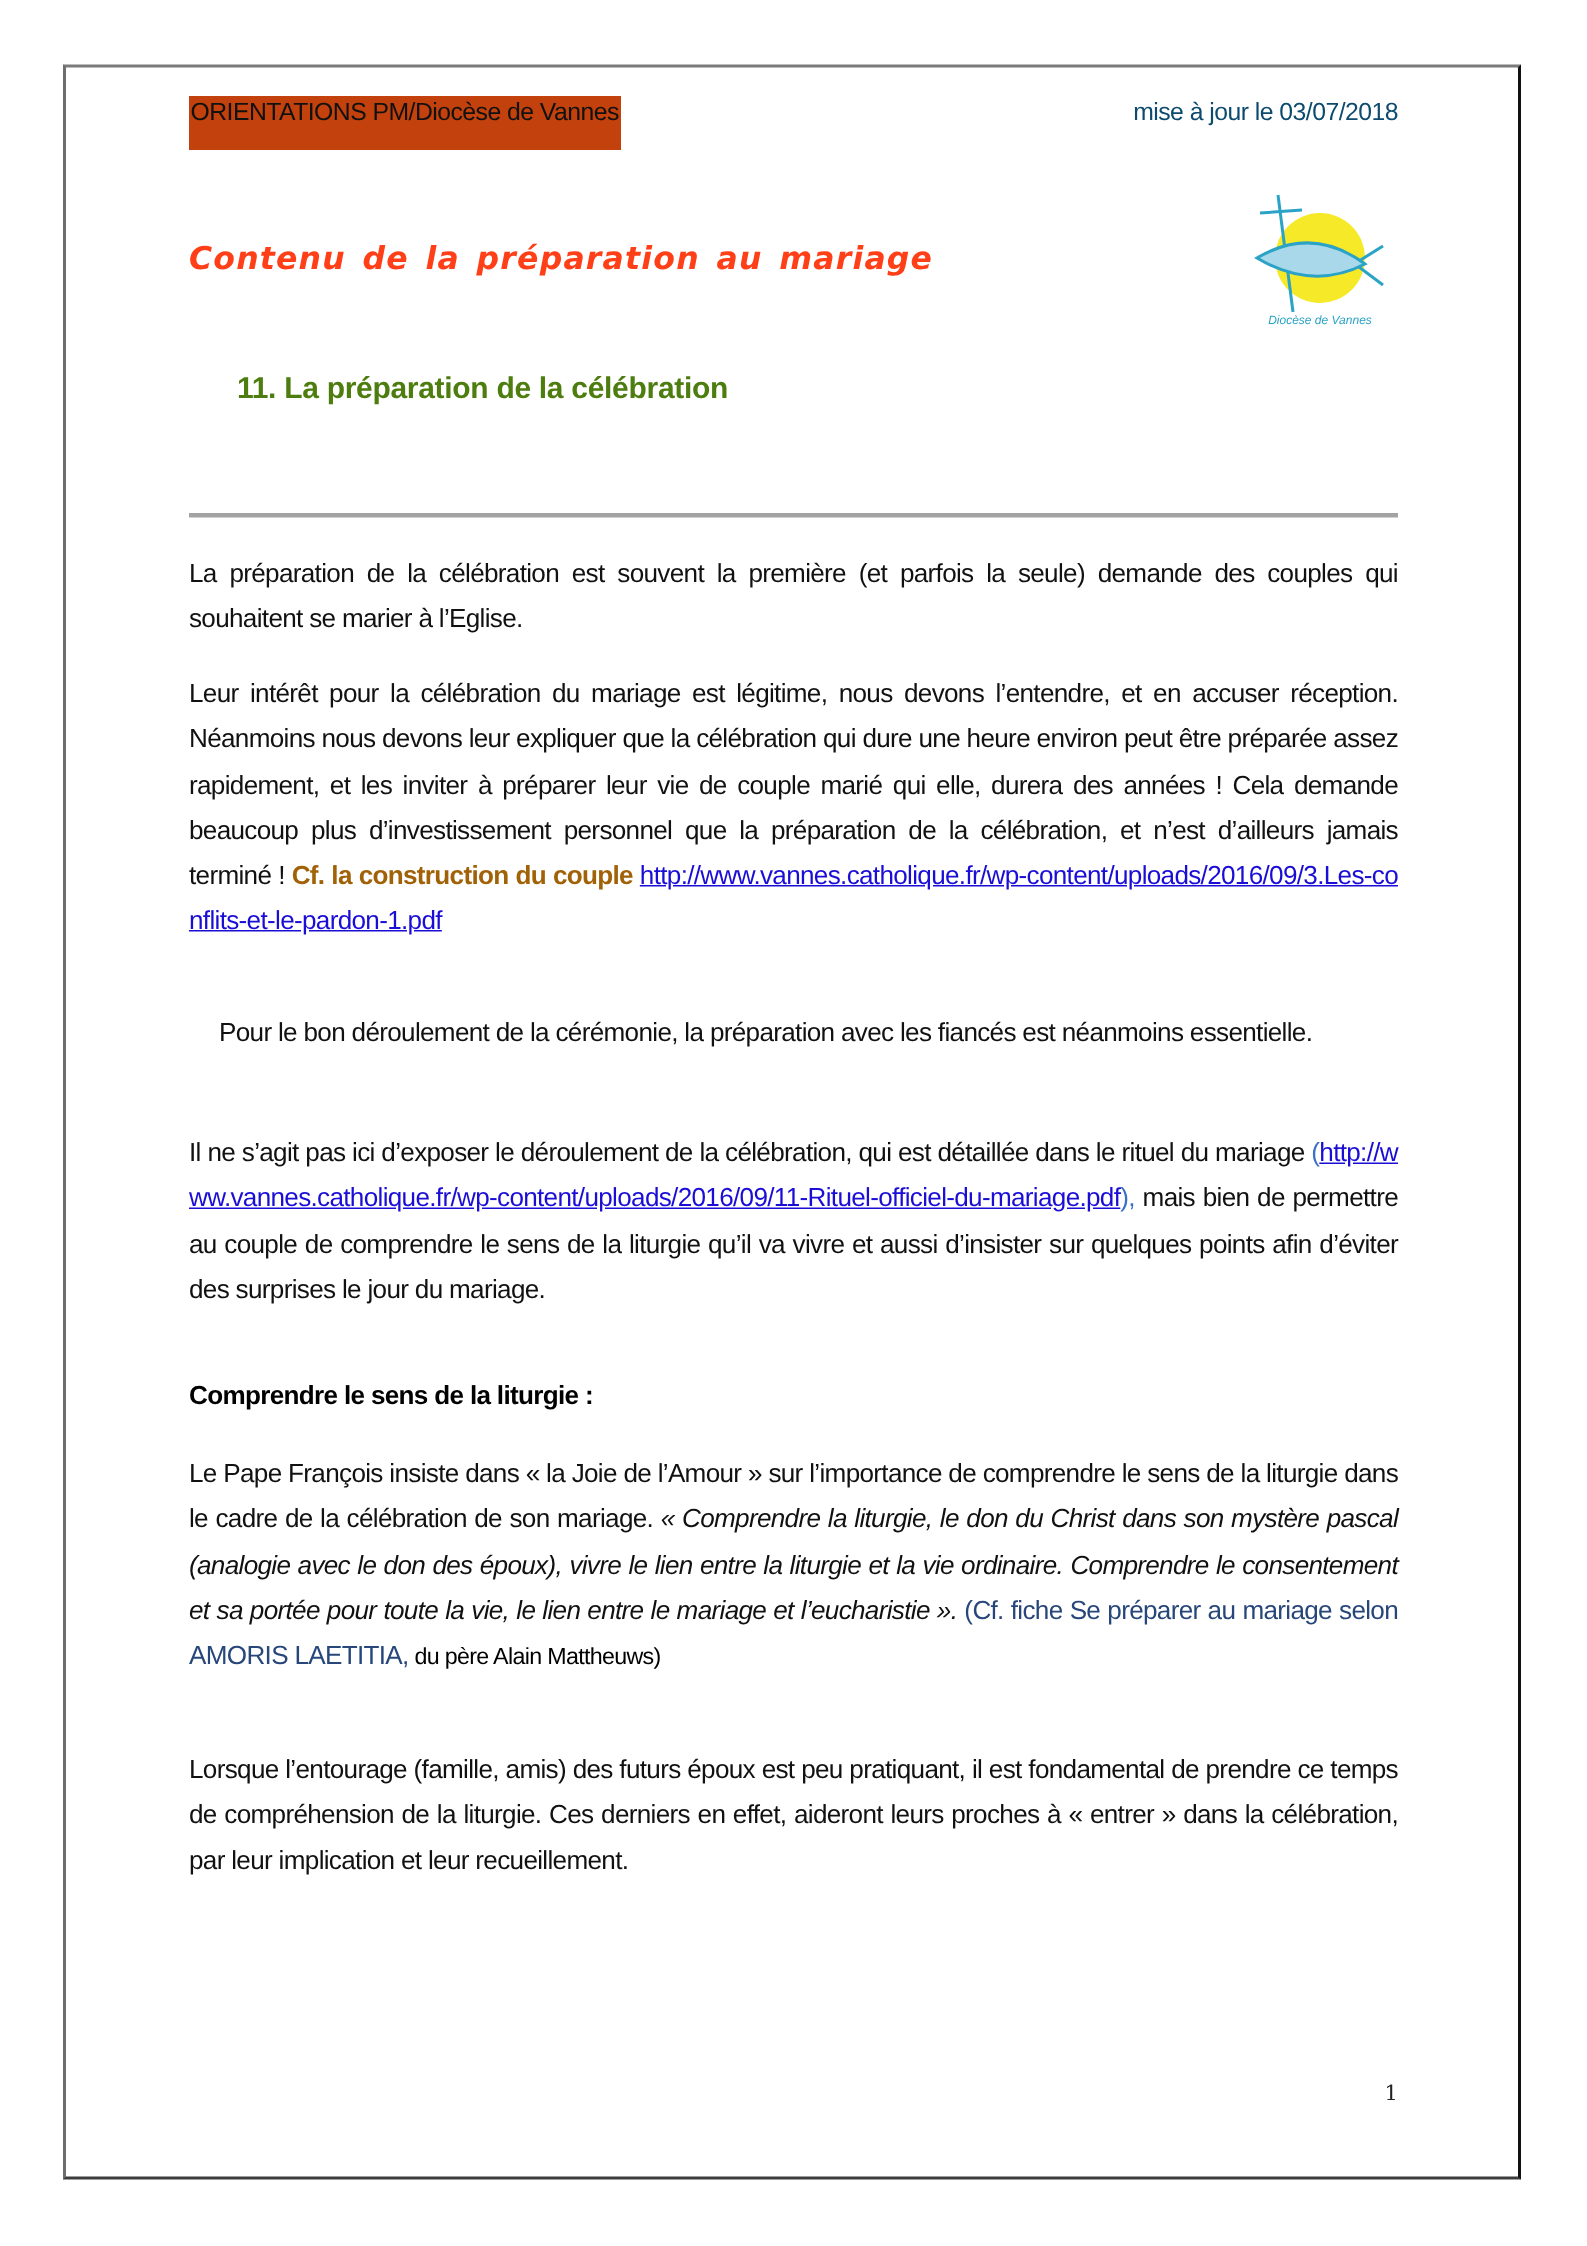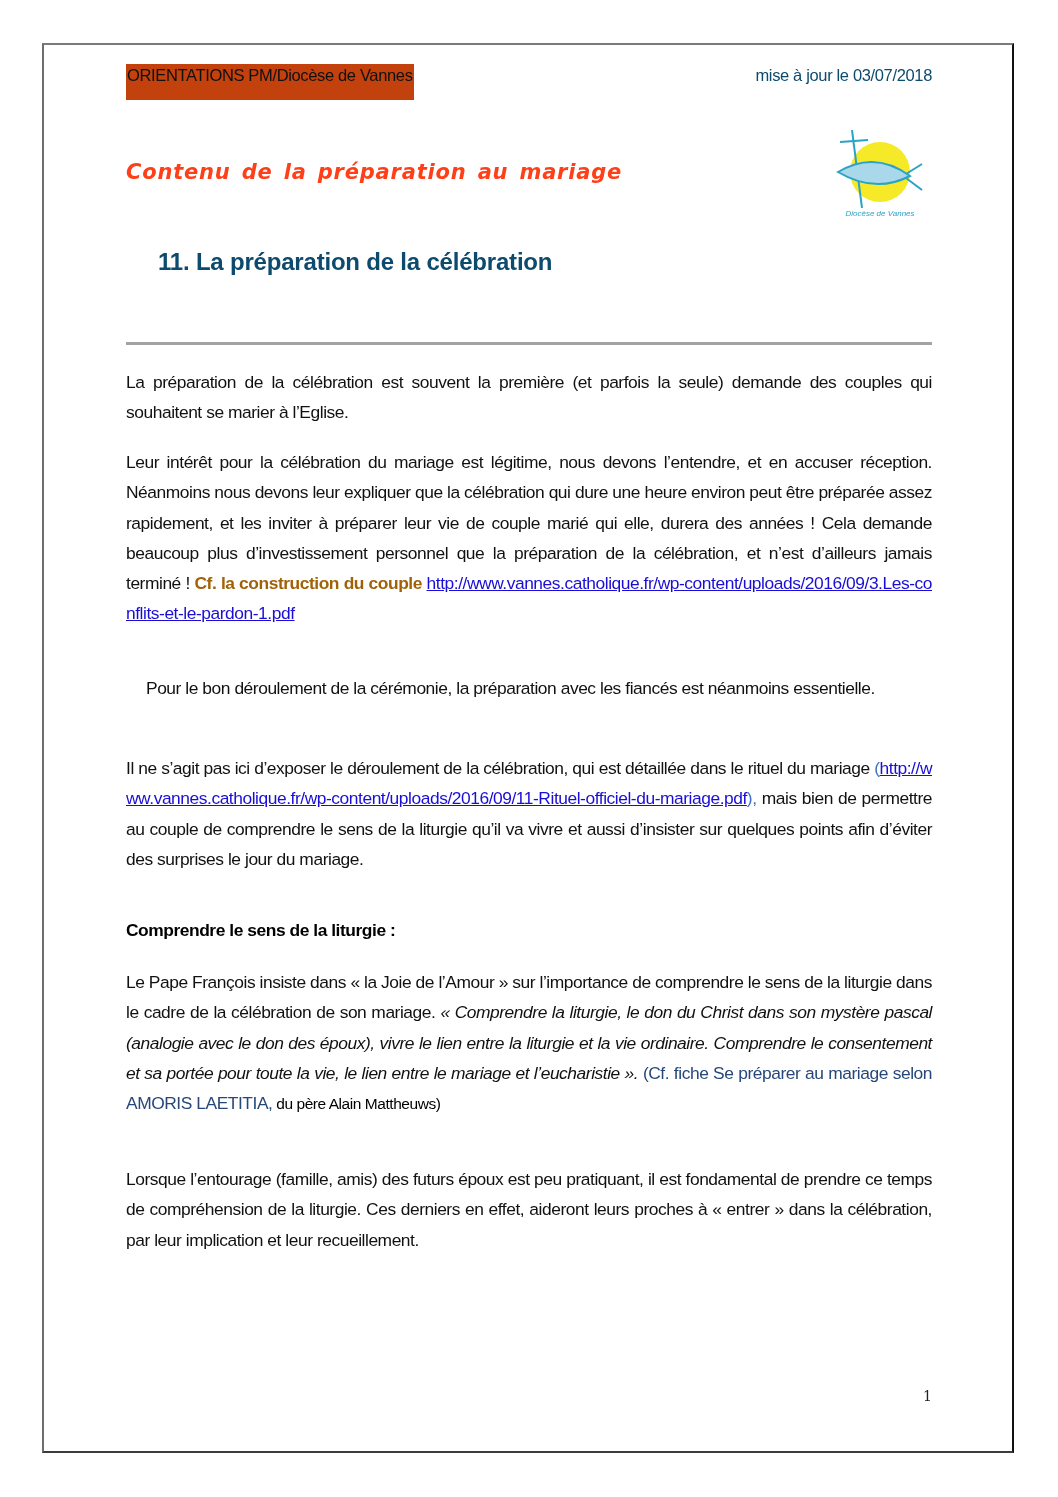--- a/index.html
+++ b/index.html
@@ -77,23 +77,23 @@
       text-align: center;
       font-size: 8px;
       font-style: italic;
       color: #2aa3c6;
       margin-top: 13px;
     }
     .section-heading {
       position: absolute;
       left: 158px;
       top: 248px;
-      font-size: 24px;
+      font-size: 20px;
       font-weight: bold;
-      color: #0c4a6e;
+      color: #4d7c0f;
       letter-spacing: -0.2px;
     }
     .separator {
       position: absolute;
       left: 126px;
       top: 342px;
       width: 806px;
       height: 3px;
       background: #a3a3a3;
     }

